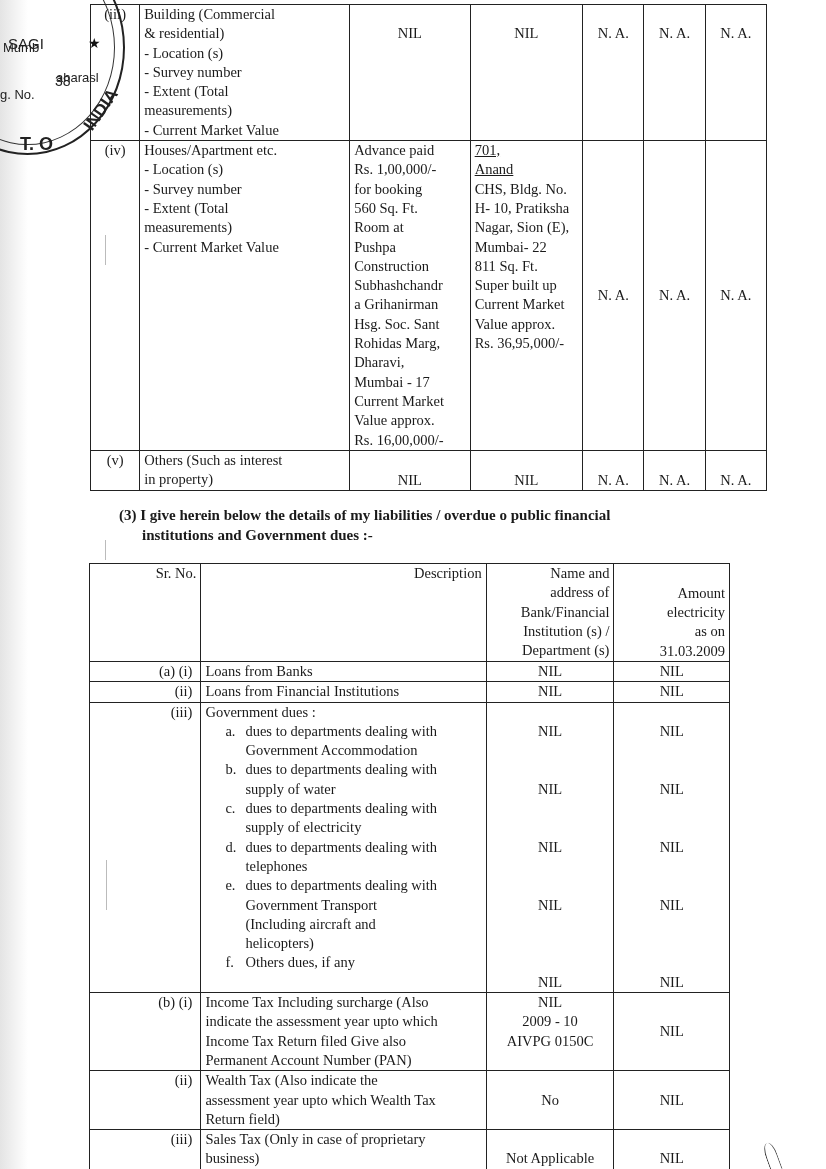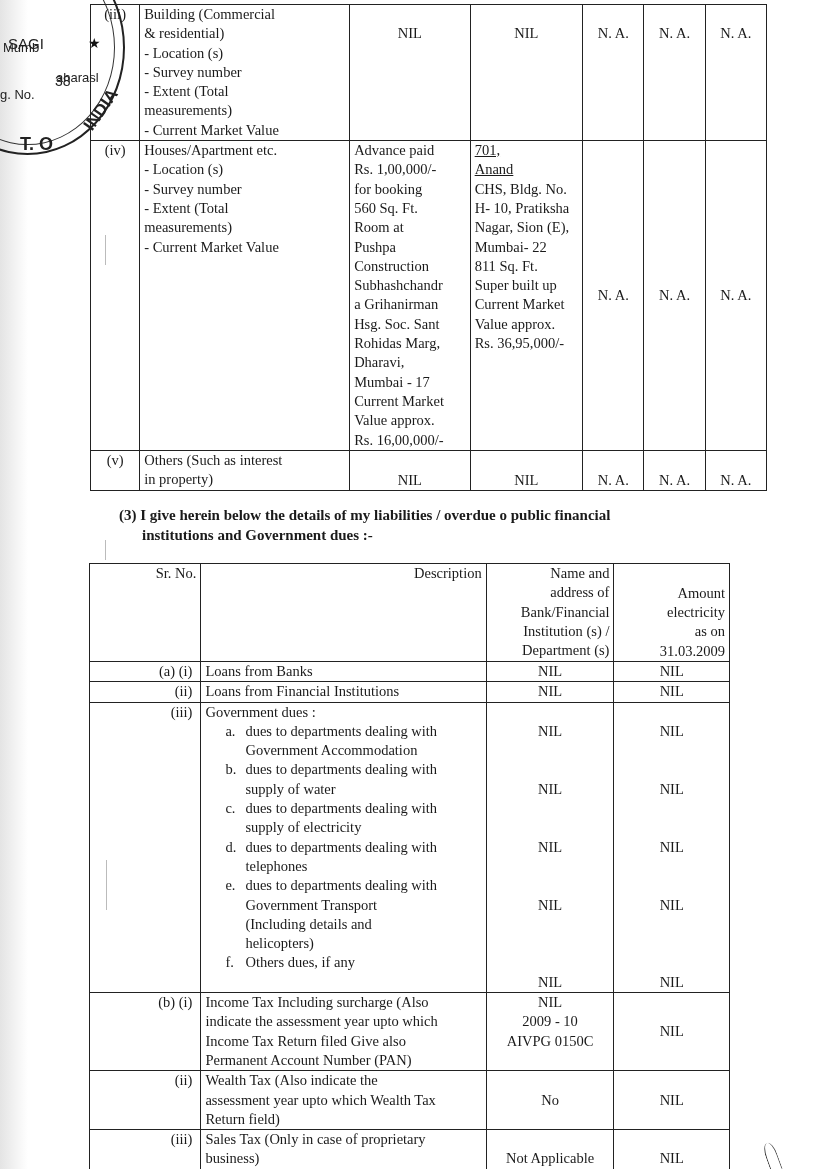--- a/index.html
+++ b/index.html
@@ -221,21 +221,21 @@
             <span>
               <div>dues to departments dealing with</div>
               <div>telephones</div>
             </span>
           </div>
       <div class="sub-item">
             <span class="lbl">e.</span>
             <span>
               <div>dues to departments dealing with</div>
               <div>Government Transport</div>
-              <div>(Including details and</div>
+              <div>(Including aircraft and</div>
               <div>helicopters)</div>
             </span>
           </div>
       <div class="sub-item">
             <span class="lbl">f.</span>
             <span>
               <div>Others dues, if any</div>
               <div>&nbsp;</div>
             </span>
           </div>

